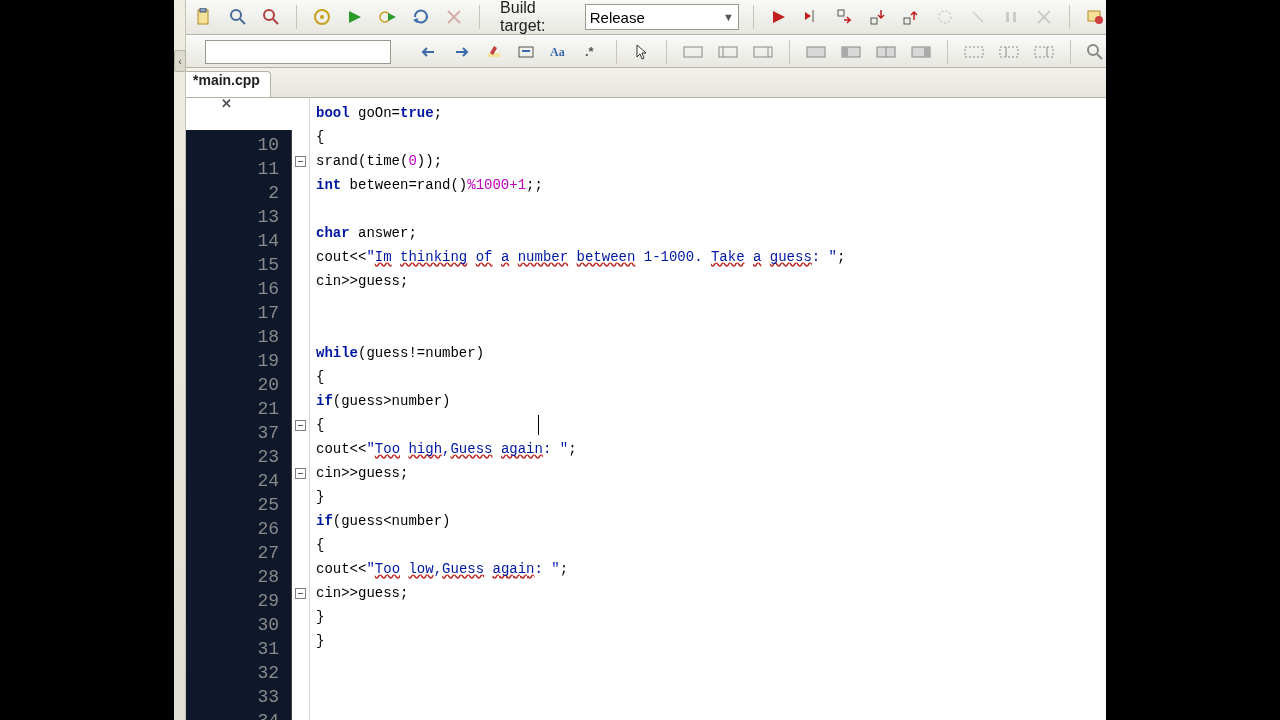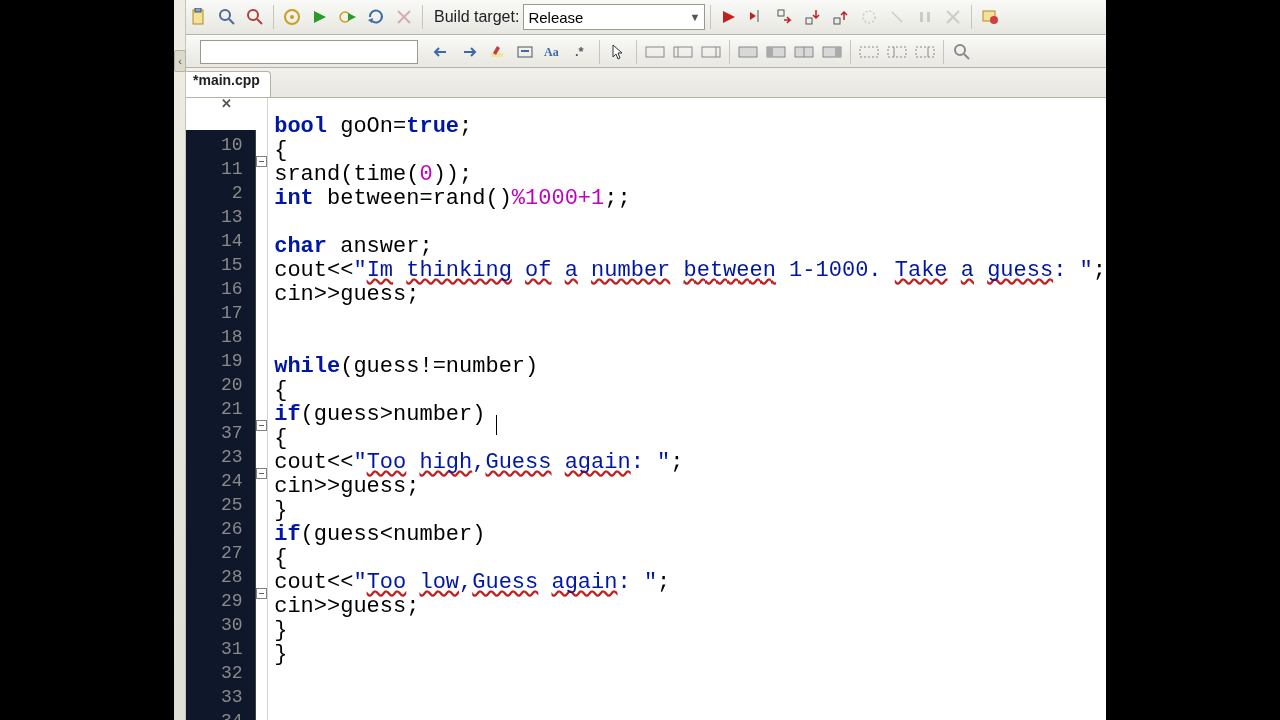--- a/index.html
+++ b/index.html
@@ -1,19 +1,19 @@
 <!DOCTYPE html>
 <html><head>
 <meta charset="utf-8">
 <style>
 * { margin:0; padding:0; box-sizing:border-box; }
 html,body { width:1280px; height:720px; background:#000; font-family:Tahoma,Verdana,sans-serif; overflow:hidden; }
 #app { position:absolute; left:174px; top:0; width:932px; height:720px; background:#fff; }
 
-.toolbar { height:35px; background:linear-gradient(#f9f9f7,#e8e7e1); border-bottom:1px solid #b5b2a6; display:flex; align-items:center; padding:0 0; gap:2px; }
+.toolbar { height:35px; background:linear-gradient(#f9f9f7,#e8e7e1); border-bottom:1px solid #b5b2a6; display:flex; align-items:center; padding:0 0; gap:11px; }
 .toolbar.second { height:33px; border-top:1px solid #fcfcfa; }
 .tb-btn { width:26px; height:26px; border:1px solid transparent; border-radius:3px; display:flex; align-items:center; justify-content:center; cursor:pointer;font-weight:bold; }
 .tb-btn.disabled { opacity:.35; cursor:default; }
 .tb-sep { width:1px; height:24px; background:#c8c6bb; margin:0 3px; }
 .tb-input { width:218px; height:24px; border:1px solid #9b998e; background:#fff; margin-left:4px; padding:0 4px; font-family:inherit; font-size:13px; }
 .build-label { font-size:16px; color:#222; margin:0 2px 0 6px; }
 .build-select { width:182px; height:26px; border:1px solid #9b998e; background:#fff; font-size:15px; padding:0 4px; display:flex; align-items:center; justify-content:space-between; cursor:pointer; }
 .build-select span:last-child { font-size:11px; color:#555; }
 
 svg { display:block; }
@@ -22,21 +22,21 @@
 .tab { height:26px; background:#fff; border:1px solid #b5b2a6; border-bottom:none; border-radius:4px 4px 0 0; display:flex; align-items:center; padding:0 10px; font-size:14px; font-weight:700; color:#222; gap:8px;flex-direction:column; }
 .tab-close { width:14px; height:14px; display:flex; align-items:center; justify-content:center; cursor:pointer; font-size:13px; color:#555; }
 
 .editor { height:calc(720px - 35px - 33px - 30px); display:flex; }
 .gutter { width:118px; background:#0f172a; border-right:1px solid #404040; text-align:right; padding-top:3px;margin-top:32px; }
 .gutter .ln { height:24px; line-height:24px; font-family:'Courier New',monospace; font-size:18px; color:#8a8a8a; padding-right:12px; }
 .fold-col { width:18px; background:#fff; border-right:1px solid #d8d6ce; padding-top:3px; }
 .fold-col .fr { height:24px; display:flex; align-items:center; justify-content:center; }
 .fold-box { width:11px; height:11px; border:1px solid #808080; background:#fff; position:relative; cursor:pointer; }
 .fold-box::before { content:""; position:absolute; left:2px; right:2px; top:4px; height:1px; background:#606060; }
-.code { flex:1; background:#fff; padding-top:17px; position:relative; font-family:'Courier New',monospace; font-size:22px; }
+.code { flex:1; background:#fff; padding-top:3px; position:relative; font-family:'Courier New',monospace; font-size:14px; }
 .cl { height:24px; line-height:24px; white-space:pre; padding-left:6px; }
 .kw { color:#0017a3; font-weight:bold; }
 .num { color:#c000c0; }
 .str { color:#0017a3; }
 .spell { text-decoration: underline wavy #c02020; text-decoration-skip-ink:none; }
 .caret-mark { position:absolute; width:1px; height:20px; background:#000; }
 .left-strip { position:absolute; left:0; top:0; width:12px; height:100%; background:linear-gradient(#eeece3,#e1dfd5); border-right:1px solid #c6c4b9; }
 .left-handle { position:absolute; left:0; top:50px; width:12px; height:22px; background:#dcd9cd; border:1px solid #b5b2a6; border-radius:2px; display:flex; align-items:center; justify-content:center; color:#555; font-size:11px; cursor:pointer; }
 </style>
 </head>

